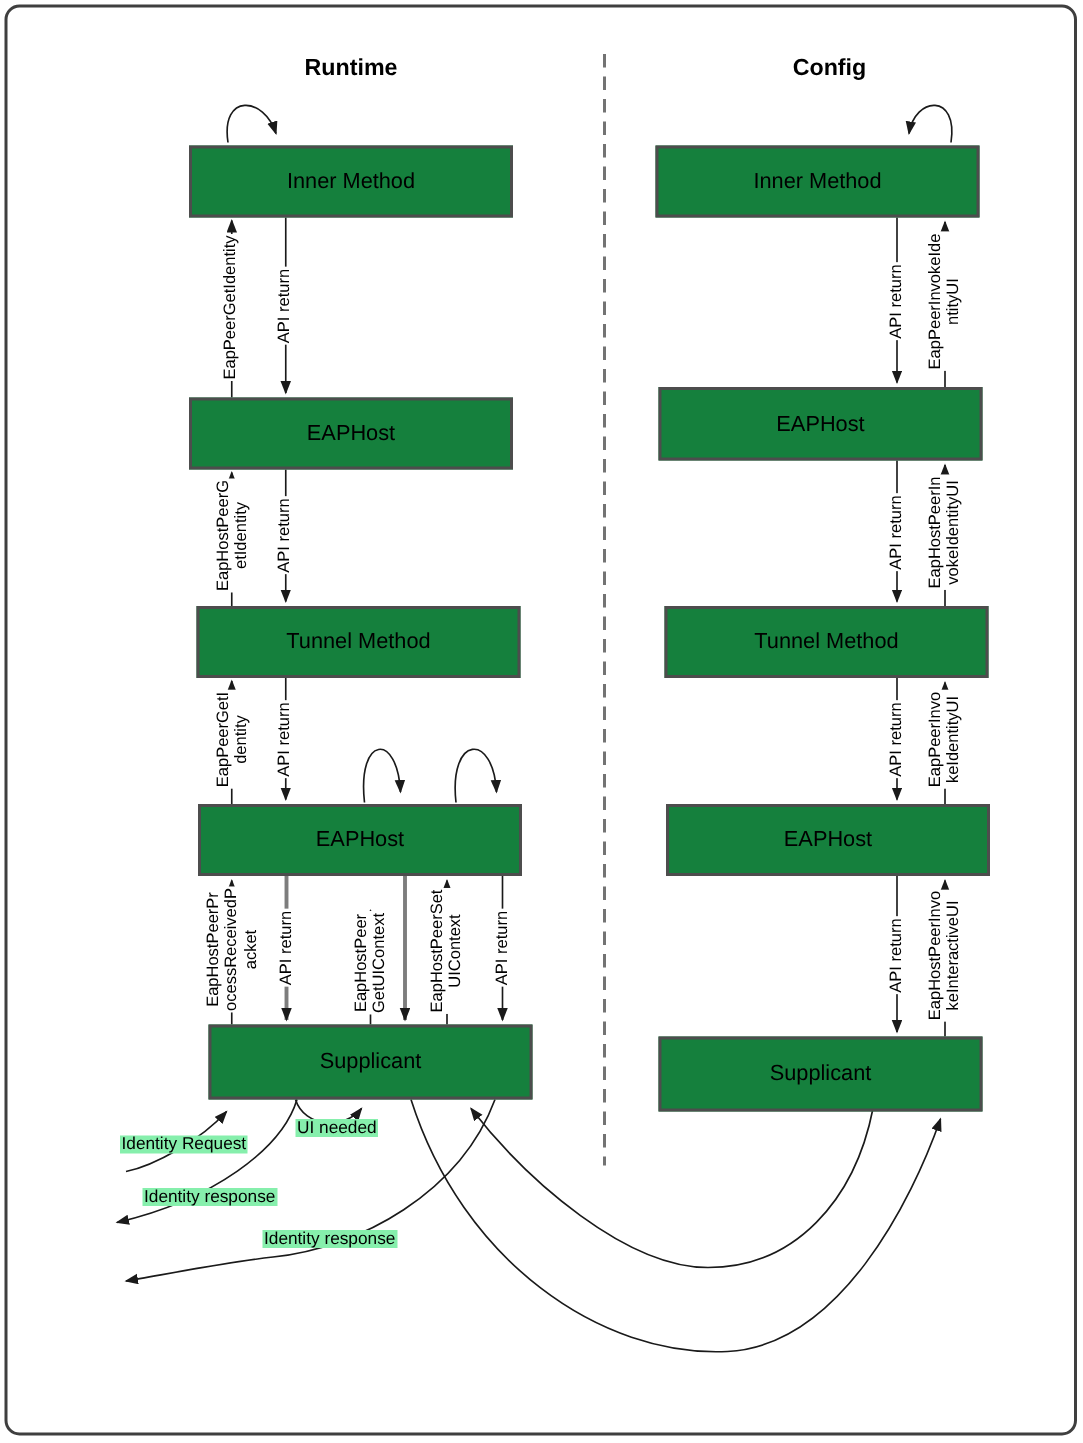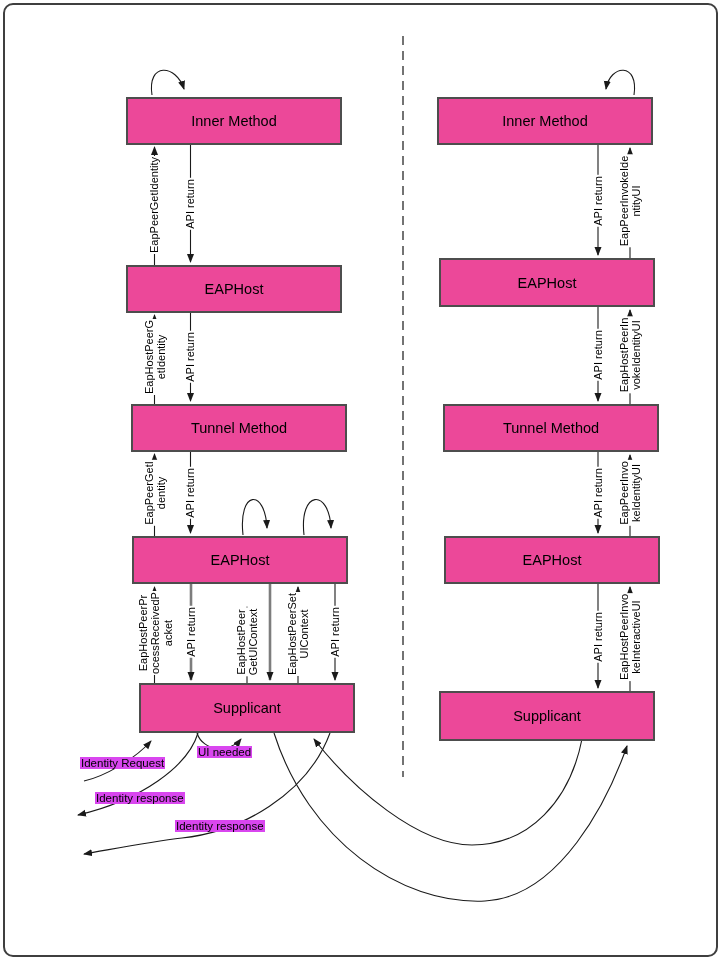--- a/index.html
+++ b/index.html
@@ -3,27 +3,27 @@
 <meta charset="utf-8">
 <style>
   html,body{margin:0;padding:0;background:#fff;}
   .canvas{position:relative;width:722px;height:962px;background:#ffffff;
           font-family:"Liberation Sans", sans-serif;overflow:hidden;}
   .frame{position:absolute;left:3px;top:3px;right:4px;bottom:5px;
          border:2px solid #3f3f3f;border-radius:10px;}
   .svglayer{position:absolute;left:0;top:0;width:722px;height:962px;}
   .colhead{position:absolute;width:200px;text-align:center;font-size:15.5px;
            font-weight:bold;color:#000;}
-  .nbox{position:absolute;width:216px;height:48px;background:#ec4899;
+  .nbox{position:absolute;width:216px;height:48px;background:#15803d;
         border:2px solid #4d4d4d;box-sizing:border-box;display:flex;
         align-items:center;justify-content:center;font-size:14.5px;color:#000;}
   .vlab{position:absolute;transform:translate(-50%,-50%) rotate(-90deg);
         font-size:11px;line-height:1.12;color:#000;background:#ffffff;
         white-space:pre;text-align:center;padding:0 1px;}
-  .hlab{position:absolute;font-size:11.5px;color:#000;background:#d946ef;
+  .hlab{position:absolute;font-size:11.5px;color:#000;background:#86efac;
         white-space:pre;padding:0 1px;}
 </style>
 </head>
 <body>
 
 <div class="canvas">
   <div class="frame"></div>
 
   <svg class="svglayer" viewBox="0 0 722 962" xmlns="http://www.w3.org/2000/svg">
     <defs>
@@ -84,20 +84,22 @@
       <path d="M197,733 C203,752 230,753 241,739" marker-end="url(#ah)"></path>
 
       <path d="M274,733 C308,840 400,905 485,901 C560,897 608,800 627,746" marker-end="url(#ah)"></path>
 
       <path d="M582,739 C570,800 530,845 472,845 C418,845 352,788 314,739" marker-end="url(#ah)"></path>
 
       <path d="M330,733 C307,795 240,832 182,838 C148,842 108,850 84,854" marker-end="url(#ah)"></path>
     </g>
   </svg>
 
+  <div class="colhead" style="left:134px;top:37px">Runtime</div>
+  <div class="colhead" style="left:453px;top:37px">Config</div>
 
   <div class="nbox" style="left:126px;top:97px">Inner Method</div>
   <div class="nbox" style="left:126px;top:265px">EAPHost</div>
   <div class="nbox" style="left:131px;top:404px">Tunnel Method</div>
   <div class="nbox" style="left:132px;top:536px">EAPHost</div>
   <div class="nbox" style="left:139px;top:683px;height:50px">Supplicant</div>
 
   <div class="nbox" style="left:437px;top:97px">Inner Method</div>
   <div class="nbox" style="left:439px;top:258px;height:49px">EAPHost</div>
   <div class="nbox" style="left:443px;top:404px">Tunnel Method</div>

